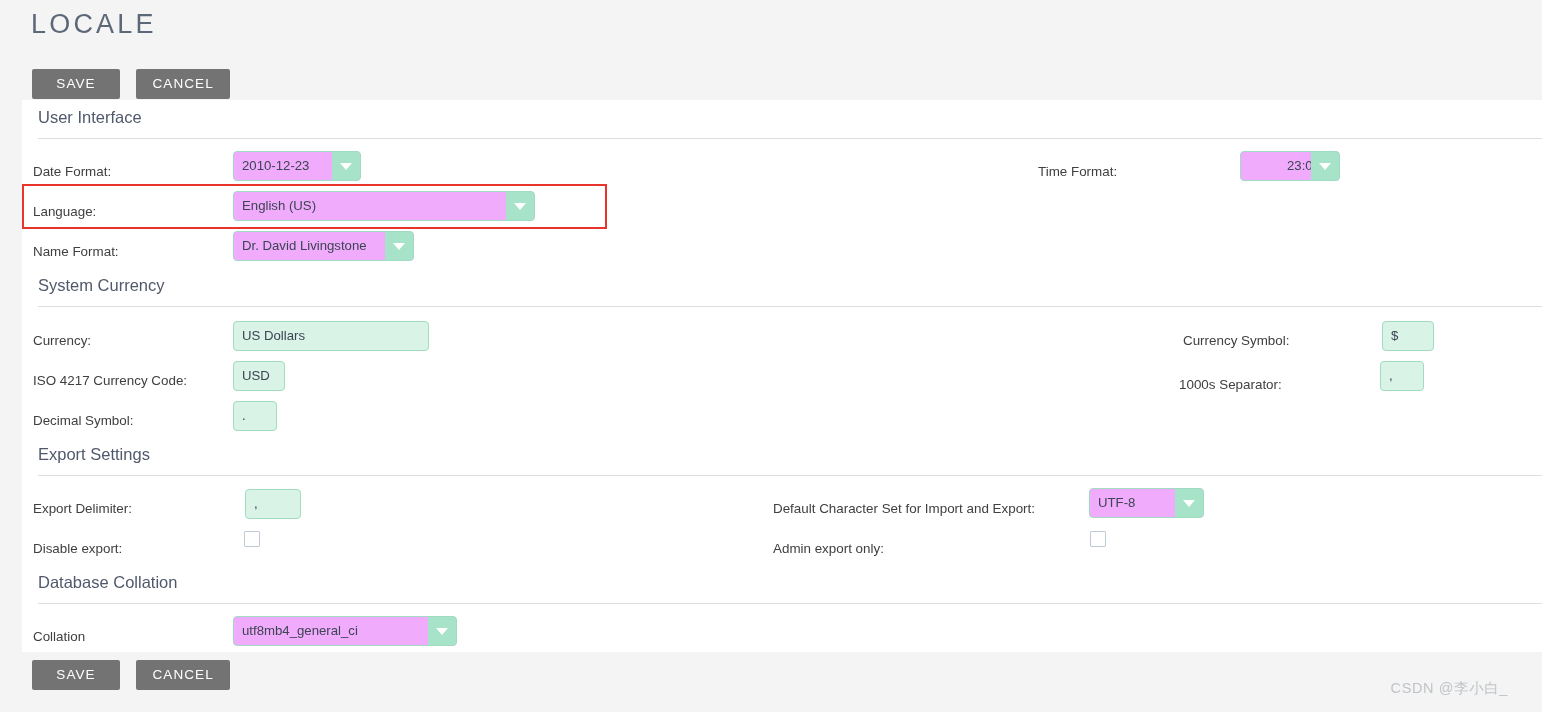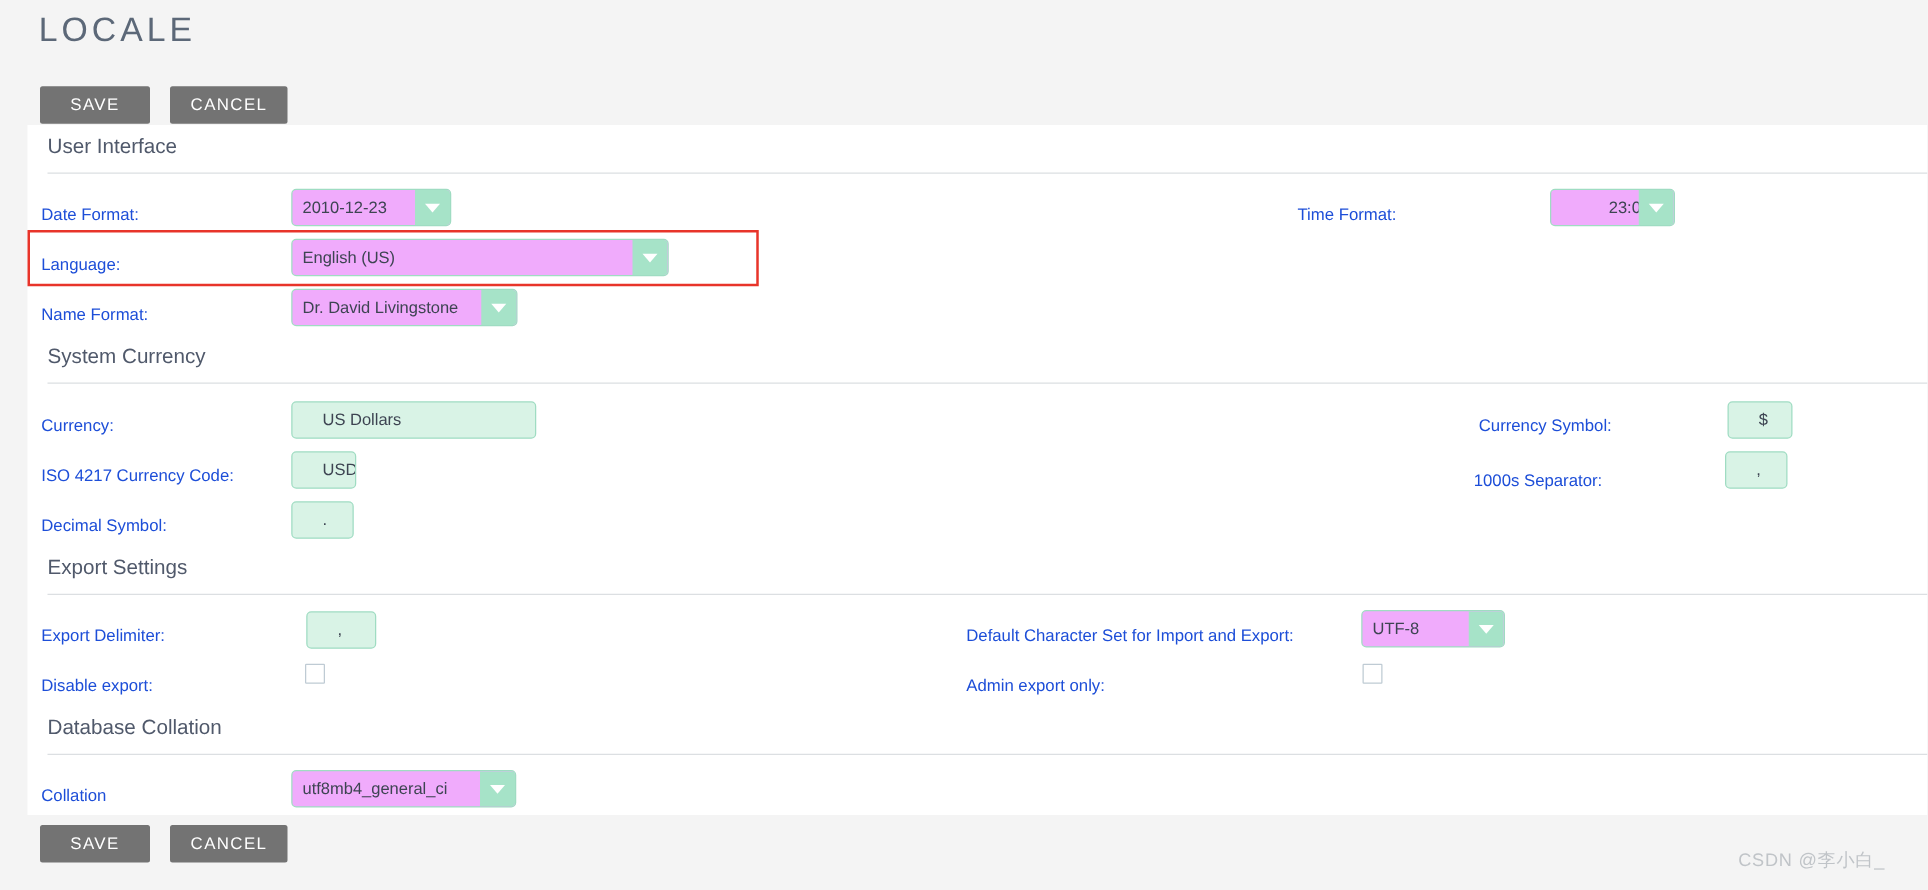--- a/index.html
+++ b/index.html
@@ -85,33 +85,33 @@
     left: 16px;
     right: 0;
     height: 1px;
     background: #dcdfe2;
   }
 
   
   .f-label {
     position: absolute;
     font-size: 13.4px;
-    color: #1d4ed8;
+    color: #404040;
     white-space: nowrap;
   }
 
   
   .f-input {
     position: absolute;
     background: #d9f3e6;
     border: 1px solid #9fdcc2;
     border-radius: 4px;
     height: 30px;
     line-height: 28px;
-    padding: 0 24px;
+    padding: 0 8px;
     font-family: "Liberation Sans", sans-serif;
     font-size: 13.2px;
     color: #3d4452;
     white-space: nowrap;
     overflow: hidden;
   }
 
   
   .f-select {
     position: absolute;
@@ -261,21 +261,21 @@
     <div class="f-label" style="left:11px; top:441px;">Disable export:</div>
     <div class="f-check" style="left:222px; top:431px;"></div>
 
     <div class="f-label" style="left:751px; top:441px;">Admin export only:</div>
     <div class="f-check" style="left:1068px; top:431px;"></div>
 
     <div class="section-head" style="top:473px;">Database Collation</div>
     <div class="section-rule" style="top:503px;"></div>
 
     <div class="f-label" style="left:11px; top:529px;">Collation</div>
-    <div class="f-select" style="left:211px; top:516px; width:180px;">
+    <div class="f-select" style="left:211px; top:516px; width:224px;">
       <span class="sel-val">utf8mb4_general_ci</span>
       <span class="sel-arrow">
           <i></i>
         </span>
     </div>
 
   </div>
 
   <div class="highlight-box" style="left:22px; top:184px; width:585px; height:45px;"></div>
 

